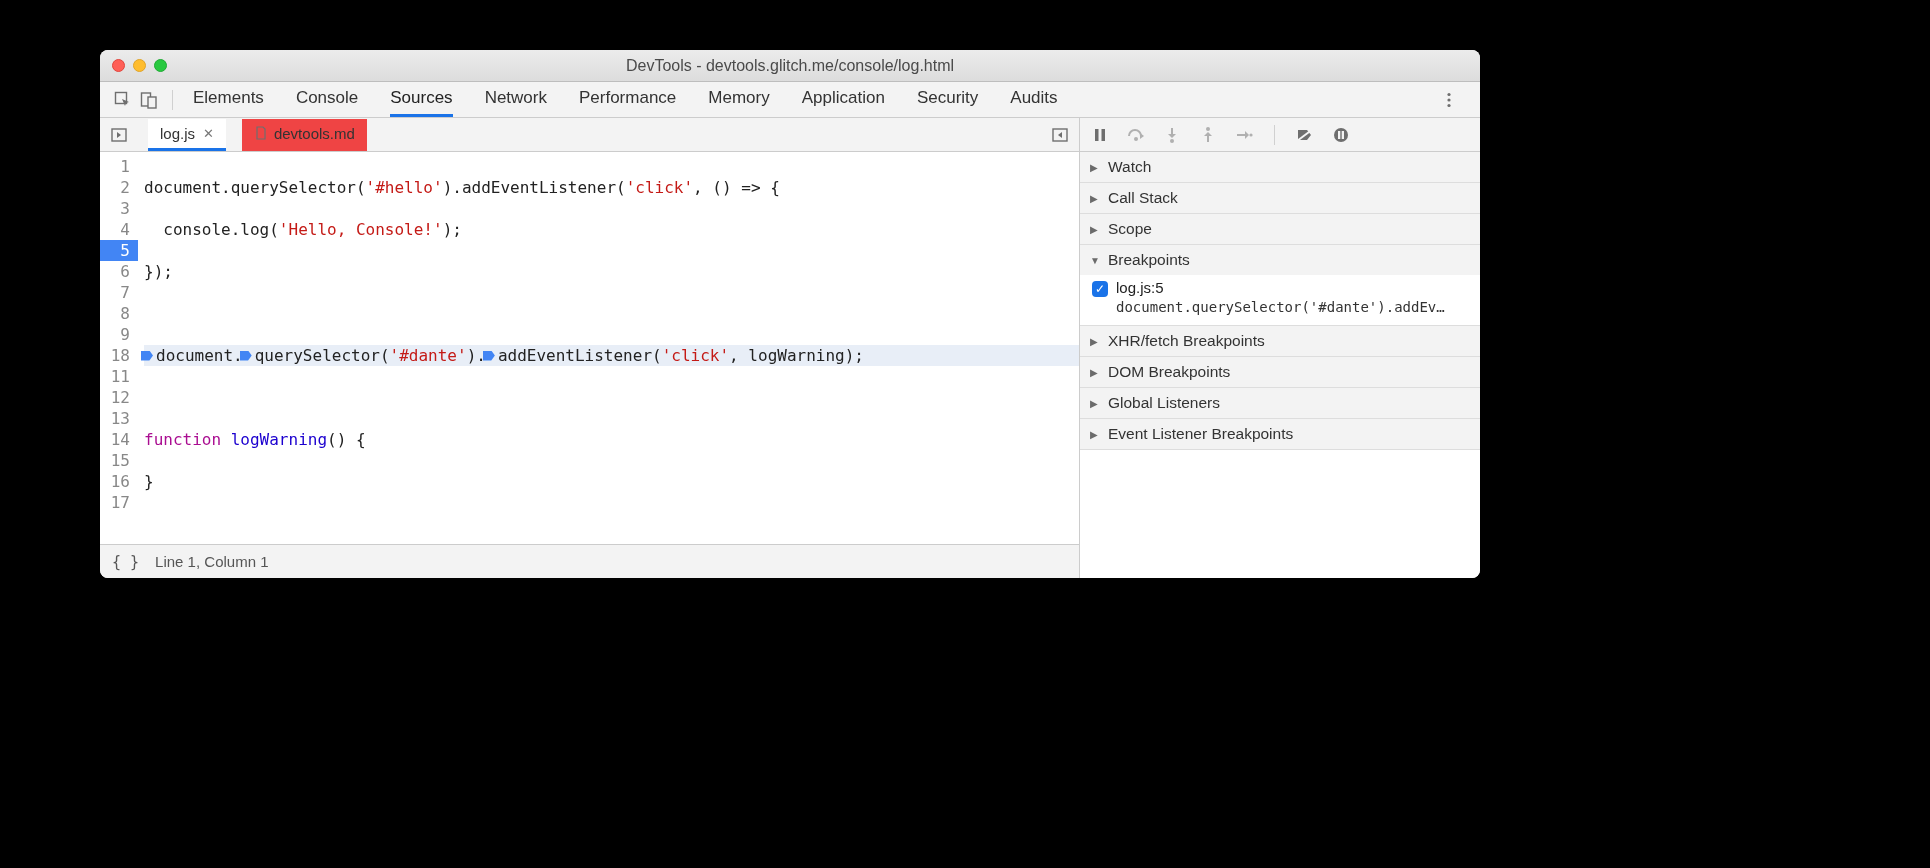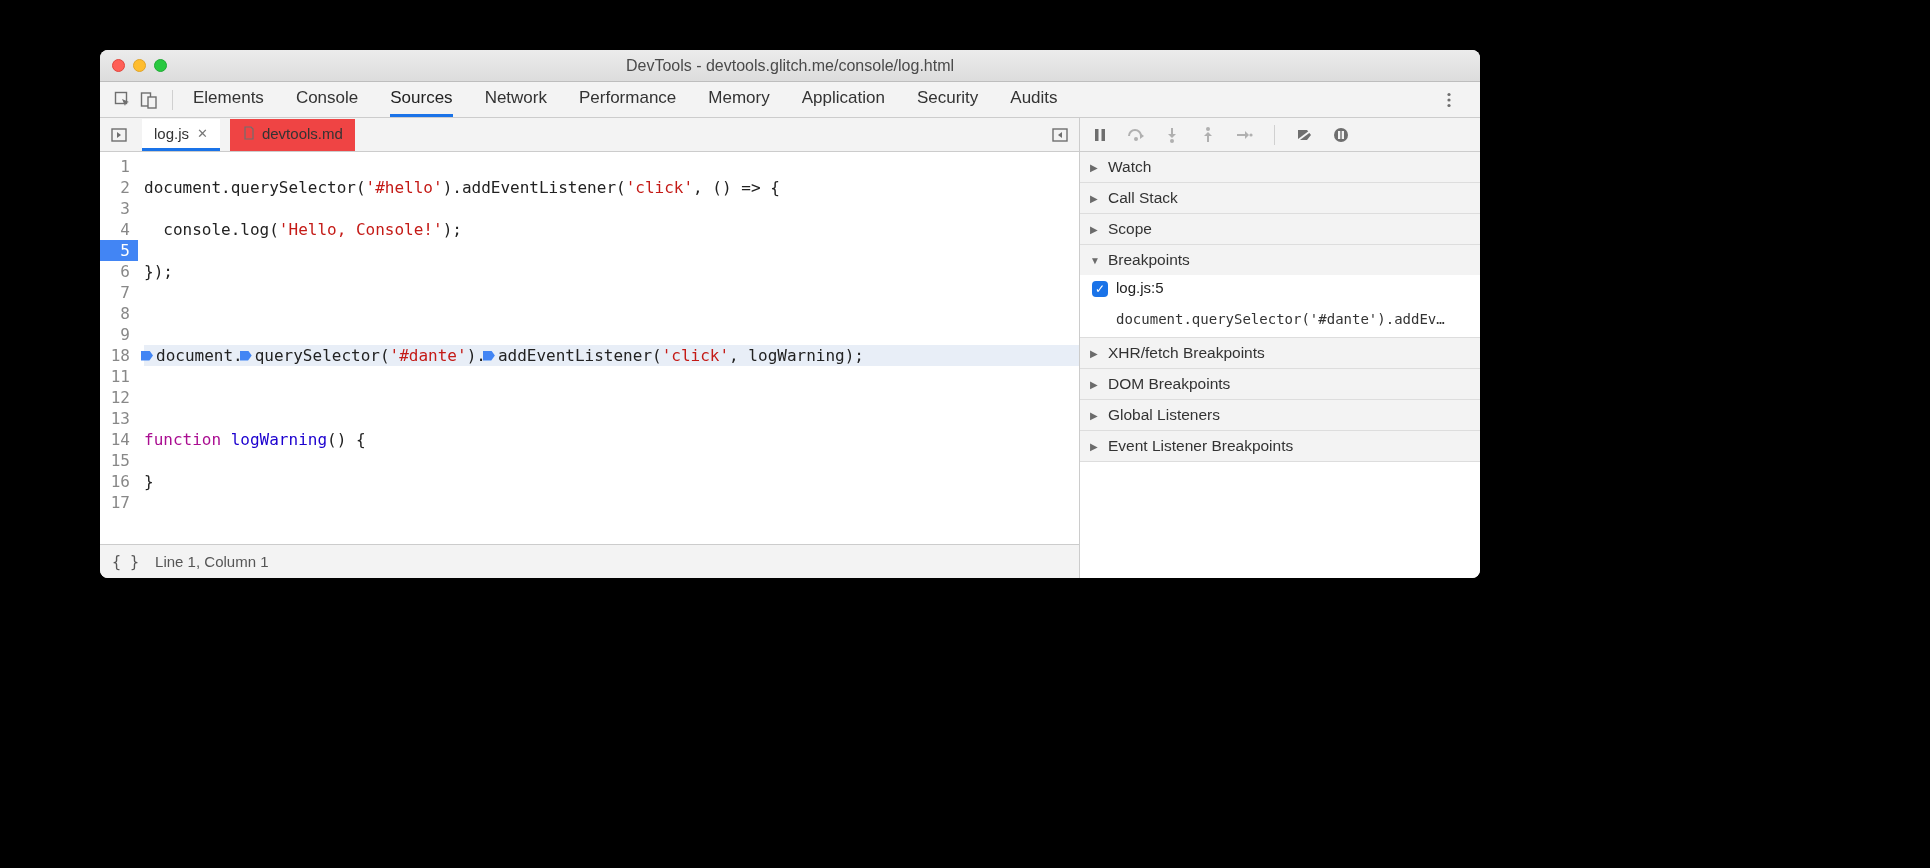--- a/index.html
+++ b/index.html
@@ -71,21 +71,21 @@
   .left {
     flex: 1; display: flex; flex-direction: column; min-width: 0;
     border-right: 1px solid #ccc;
   }
   .file-tabs {
     height: 34px;
     border-bottom: 1px solid #ccc;
     background: #f3f3f3;
     display: flex; align-items: center;
     padding: 0 6px;
-    gap: 10px;
+    gap: 16px;
   }
   .ftab {
     display: inline-flex; align-items: center; gap: 6px;
     padding: 6px 12px;
     font-size: 15px; color: #333;
     border-bottom: 3px solid transparent;
     background: #ef4444;
   }
   .ftab.active { background: #fff; border-bottom-color: #1a73e8; }
   .ftab .close { color: #777; font-size: 13px; margin-left: 2px; }
@@ -179,21 +179,21 @@
   .tri { font-size: 10px; color: #6b6b6b; display:inline-block; width:12px; }
   .acc-body { padding: 4px 8px 10px 12px; background: #fff; }
   .bp-item { display: flex; align-items: flex-start; gap: 8px; }
   .bp-check {
     width: 16px; height: 16px; border-radius: 4px;
     background: #1a73e8; color: #fff;
     display: inline-flex; align-items: center; justify-content: center;
     font-size: 12px; margin-top: 2px;
   }
   .bp-text { color: #222; font-size: 15px; }
-  .bp-sub { color: #333; margin-left: 24px; margin-top: 14px; font-family: Menlo, Consolas, monospace; font-size: 14px;
+  .bp-sub { color: #333; margin-left: 24px; margin-top: 2px; font-family: Menlo, Consolas, monospace; font-size: 14px;
     white-space: nowrap; overflow: hidden; text-overflow: ellipsis; }
 </style>
 </head>
 <body>
 
 <div class="window">
 
   <div class="titlebar">
     <div class="traffic">
       <div class="tl red"></div>

